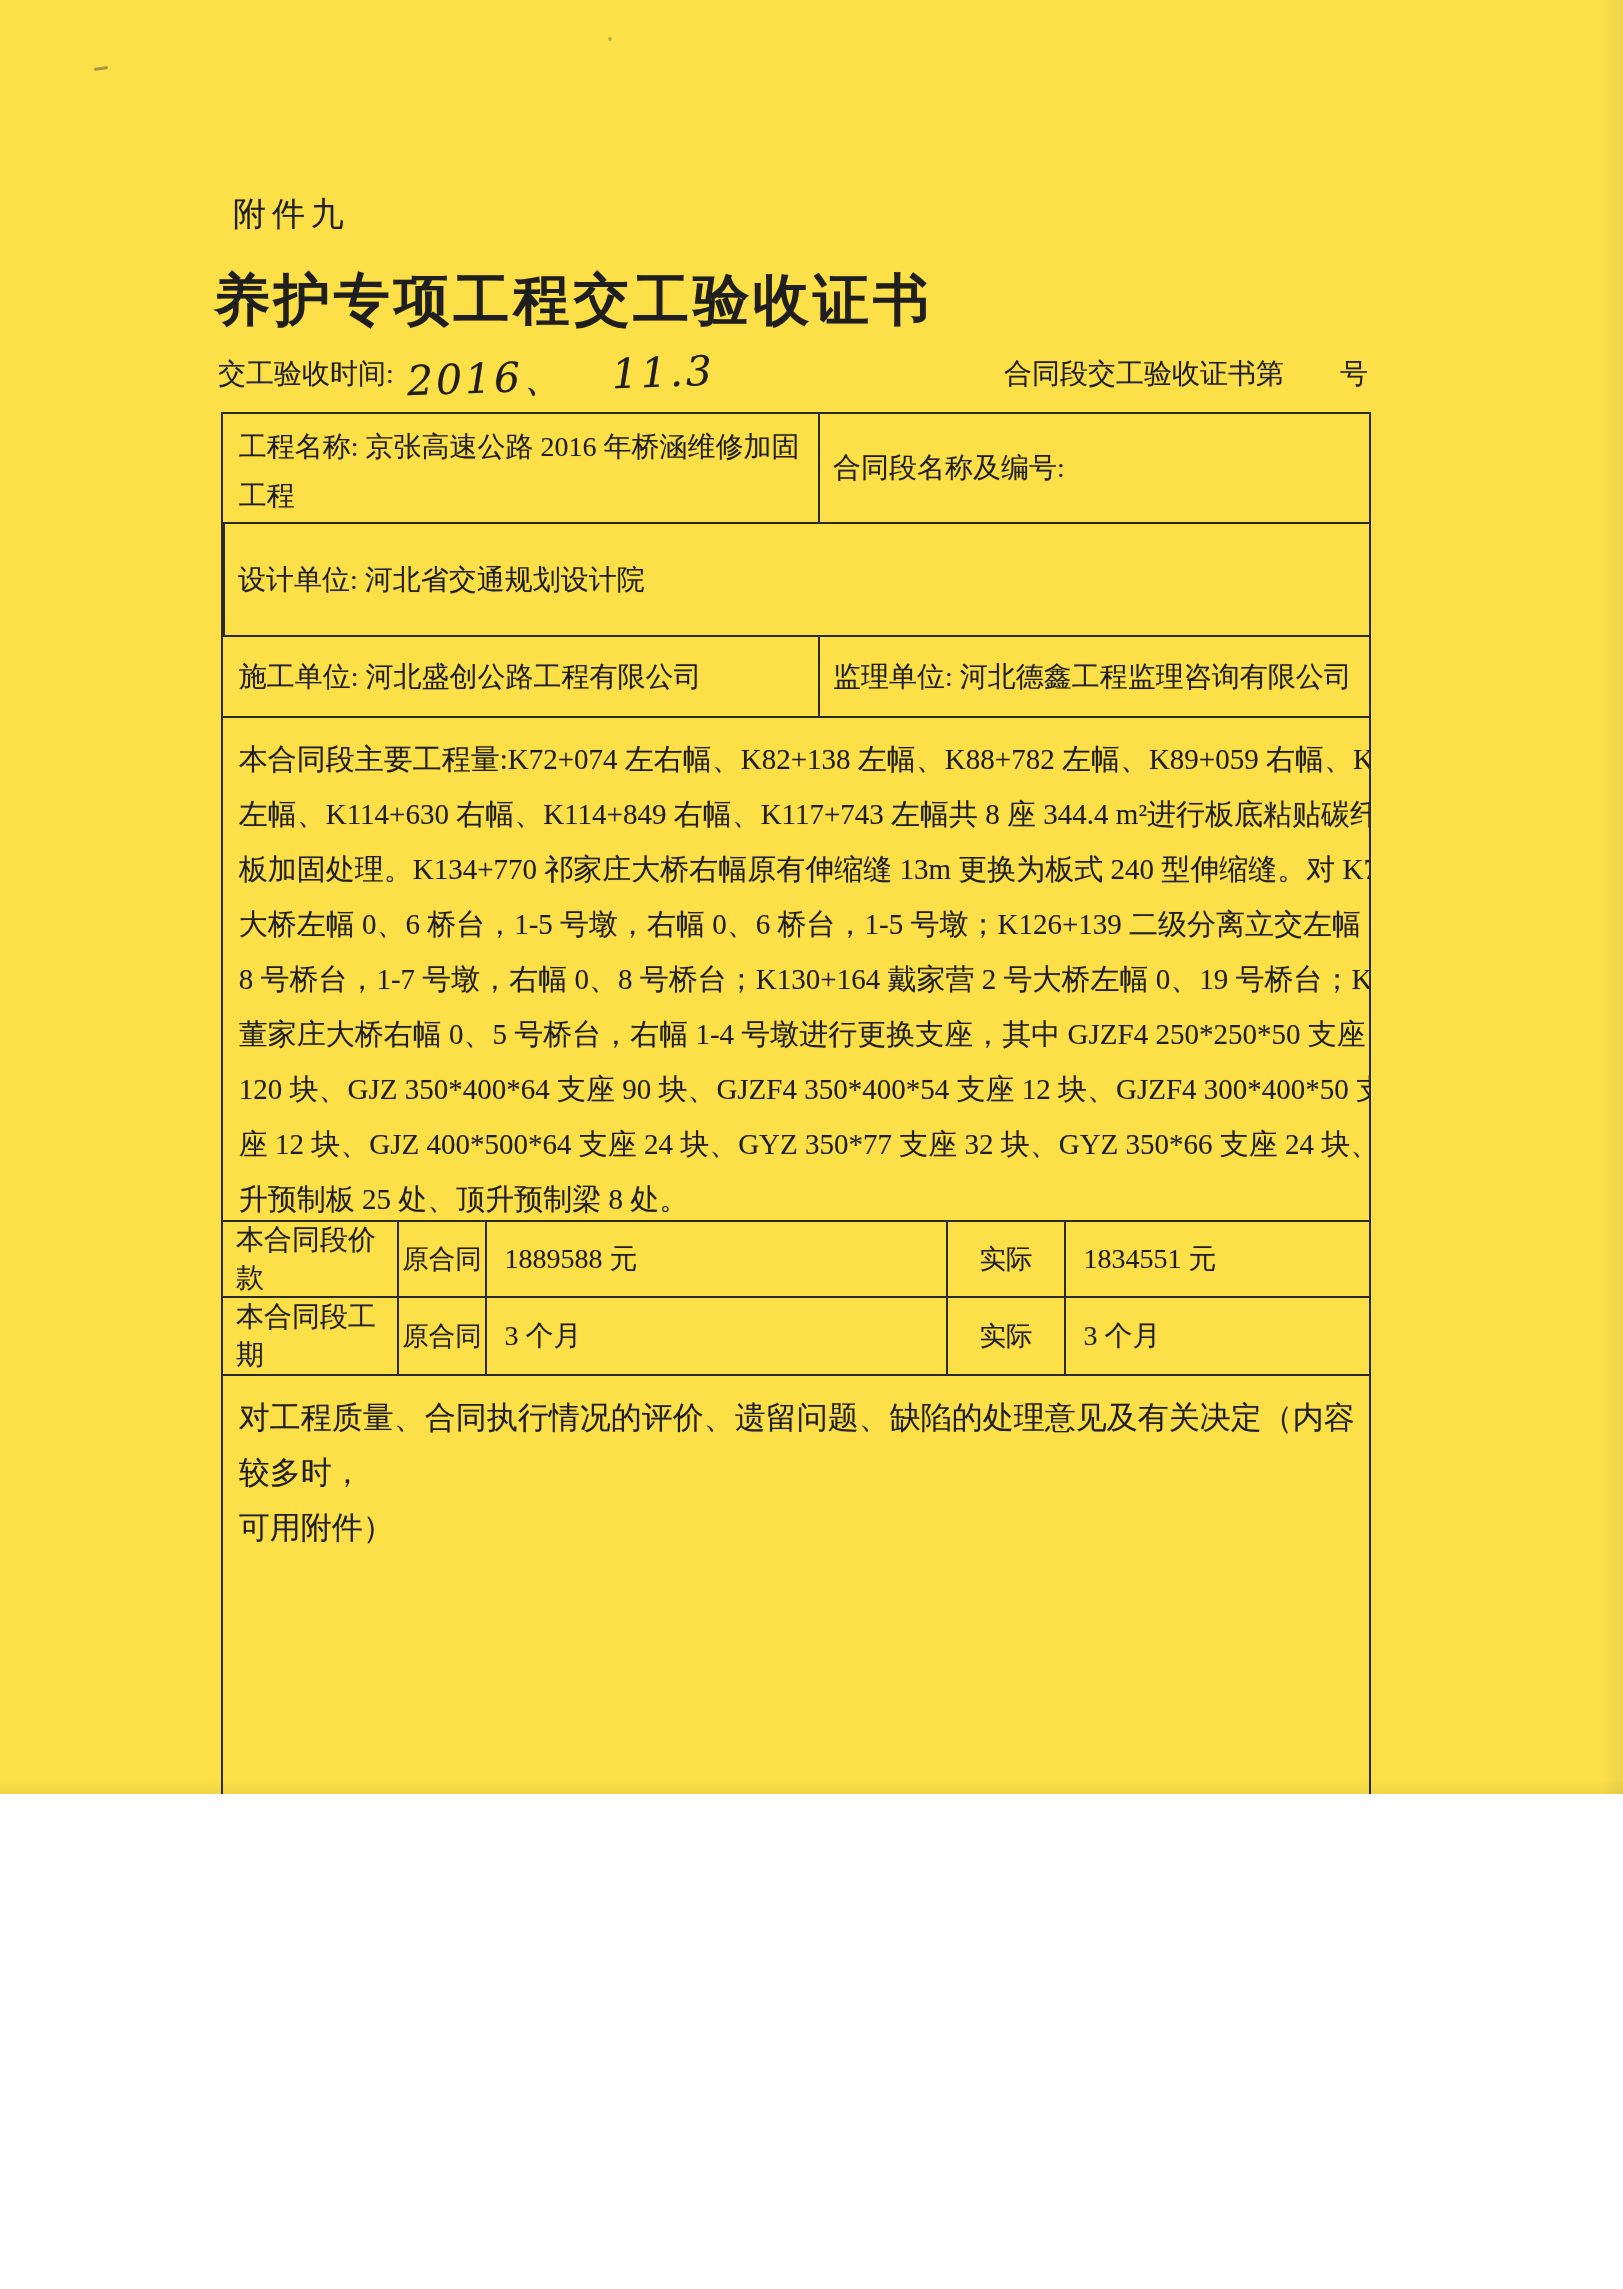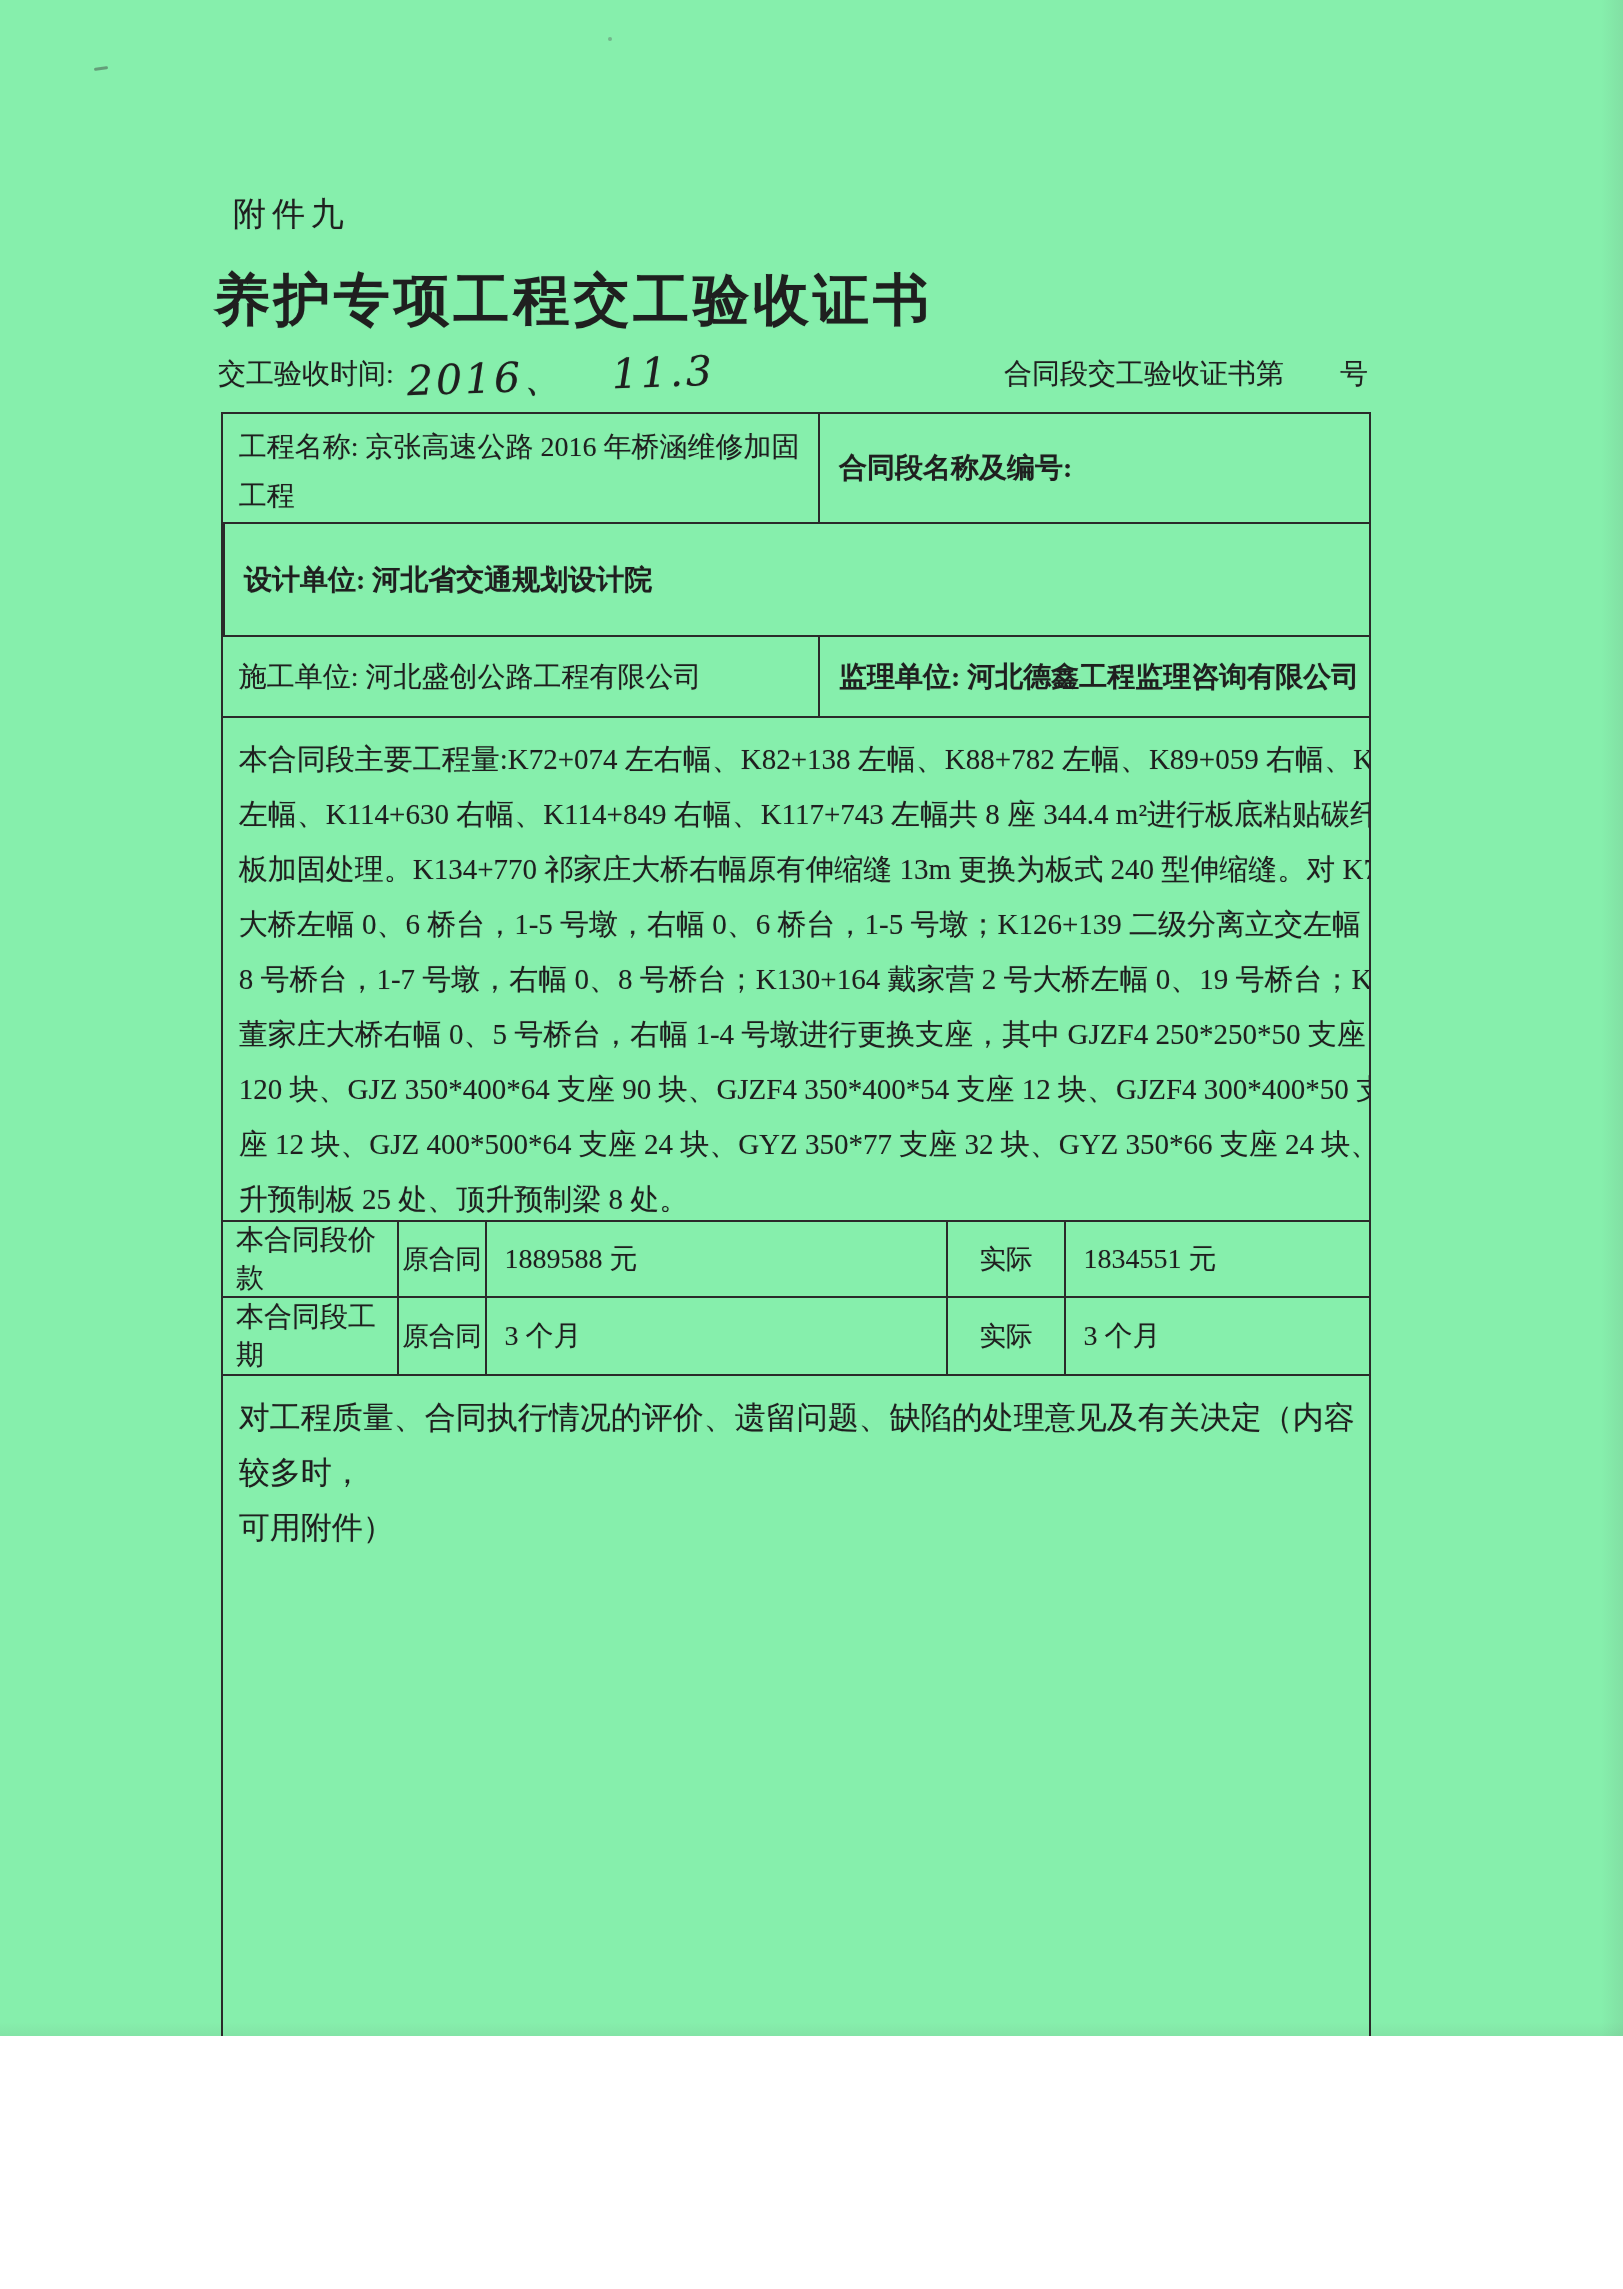--- a/index.html
+++ b/index.html
@@ -4,22 +4,22 @@
 <style>
   * { margin: 0; padding: 0; box-sizing: border-box; }
   html, body { background: #ffffff; }
   body {
     font-family: "Liberation Serif", "DejaVu Serif", serif;
     color: #1f1f1f;
   }
   .page {
     position: relative;
     width: 1623px;
-    height: 2036px;
-    background: #86efac;
+    height: 1794px;
+    background: #fde047;
     overflow: hidden;
     text-shadow: 0 0 1px rgba(20,20,20,0.25);
   }
   
   .scan-edge-right {
     position: absolute; top: 0; right: 0; width: 21.6px; height: 100%;
     background: linear-gradient(to right, rgba(0,0,0,0), rgba(90,90,90,0.10));
   }
   .scan-edge-bottom {
     position: absolute; bottom: 0; left: 0; width: 100%; height: 13.7px;
@@ -71,21 +71,21 @@
     border: 2.9px solid #2a2a2a;
     font-size: 28px;
   }
   .row { display: flex; border-top: 2px solid #2a2a2a; }
   .row.first { border-top: none; }
   .cell { border-left: 2px solid #2a2a2a; }
   .cell.first { border-left: none; }
 
   
   .info-left  { width: 596px; padding: 7.8px 13.7px 0 15.7px; line-height: 49px; }
-  .info-right { width: 552px; display: flex; align-items: center; padding-left: 19px; font-weight: bold; }
+  .info-right { width: 552px; display: flex; align-items: center; padding-left: 13px; }
   .r1 { height: 108px; }
   .r2 { height: 113px; }
   .r3 { height: 81px; }
   .r3 .info-left { display: flex; align-items: center; padding-top: 0; }
 
   
   .quantities {
     height: 504px; border-top: 2px solid #2a2a2a;
     padding: 13.7px 13.7px 0 15.7px; overflow: hidden;
   }

